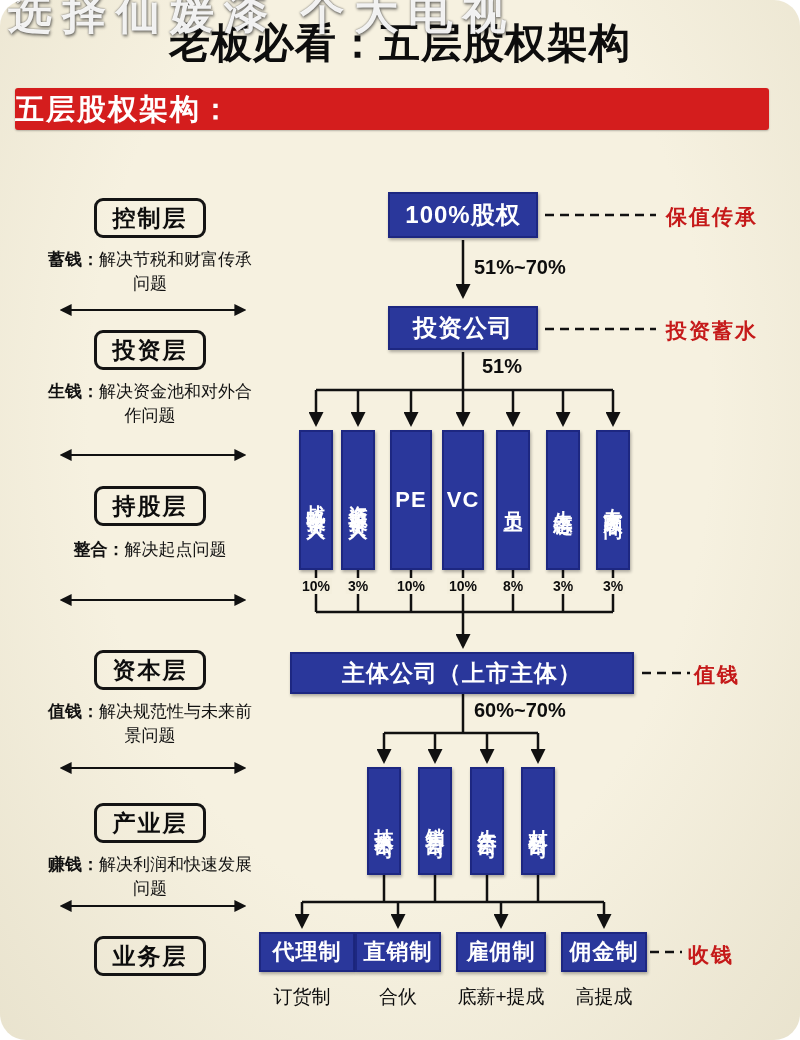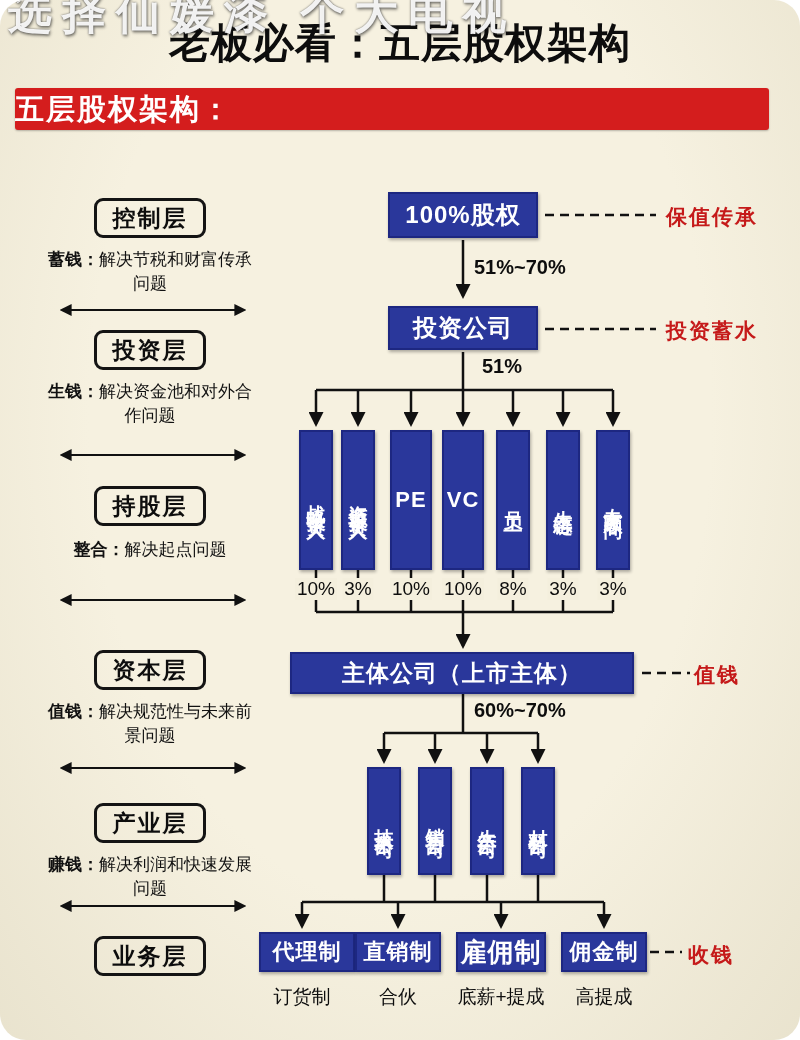--- a/index.html
+++ b/index.html
@@ -27,21 +27,21 @@
   .bluebox { position:absolute; background:#2a379b; border:2px solid #1d2781;
     color:#fff; font-weight:800; display:flex; align-items:center; justify-content:center;
     font-size:24px; letter-spacing:1px; z-index:2; box-shadow:1px 2px 3px rgba(0,0,0,.3); }
   .vbox { writing-mode:vertical-rl; text-orientation:upright; font-size:19px;
     letter-spacing:4px; padding:4px 0; }
   .hbox { font-size:22px; }
   .note { position:absolute; color:#c51a1a; font-size:21px; font-weight:800;
     letter-spacing:2px; z-index:2; white-space:nowrap; }
   .pct-lg { position:absolute; font-size:20px; font-weight:800; color:#0d0d0d; z-index:2;
     white-space:nowrap; }
-  .pct-sm { position:absolute; transform:translateX(-50%); font-size:19px; font-weight:400;
+  .pct-sm { position:absolute; transform:translateX(-50%); font-size:14px; font-weight:700;
     color:#0d0d0d; background:#f4efdd; padding:0 2px; z-index:3; }
   .model-sub { position:absolute; transform:translateX(-50%); font-size:19px; font-weight:400;
     color:#0d0d0d; z-index:2; white-space:nowrap; }
 </style>
 </head>
 <body>
 
 <div class="page">
 
   <div class="watermark">选择仙媛漆 个大电视</div>
@@ -158,21 +158,21 @@
   <div class="note" style="left:694px;top:661px">值钱</div>
   <div class="pct-lg" style="left:474px;top:699px">60%~70%</div>
 
   <div class="bluebox vbox" style="left:367px;top:767px;width:34px;height:108px">技术公司</div>
   <div class="bluebox vbox" style="left:418px;top:767px;width:34px;height:108px">销售公司</div>
   <div class="bluebox vbox" style="left:470px;top:767px;width:34px;height:108px">生产公司</div>
   <div class="bluebox vbox" style="left:521px;top:767px;width:34px;height:108px">材料公司</div>
 
   <div class="bluebox" style="left:259px;top:932px;width:96px;height:40px;font-size:22px">代理制</div>
   <div class="bluebox" style="left:355px;top:932px;width:86px;height:40px;font-size:22px">直销制</div>
-  <div class="bluebox" style="left:456px;top:932px;width:90px;height:40px;font-size:26px">雇佣制</div>
+  <div class="bluebox" style="left:456px;top:932px;width:90px;height:40px;font-size:22px">雇佣制</div>
   <div class="bluebox" style="left:561px;top:932px;width:86px;height:40px;font-size:22px">佣金制</div>
   <div class="note" style="left:688px;top:941px">收钱</div>
 
   <div class="model-sub" style="left:302px;top:984px">订货制</div>
   <div class="model-sub" style="left:398px;top:984px">合伙</div>
   <div class="model-sub" style="left:501px;top:984px">底薪+提成</div>
   <div class="model-sub" style="left:604px;top:984px">高提成</div>
 
 </div>
 

